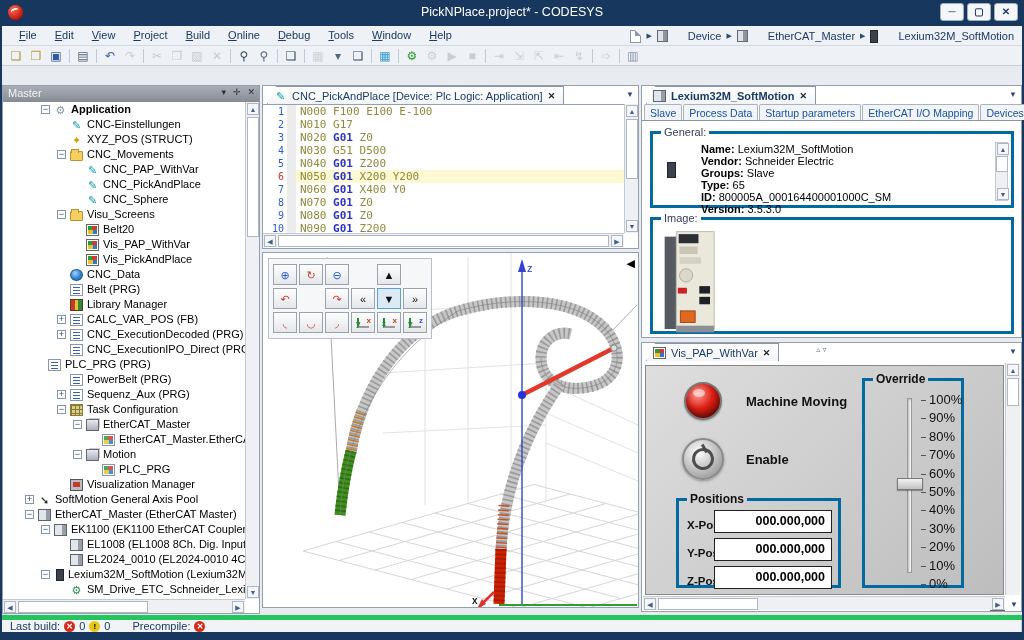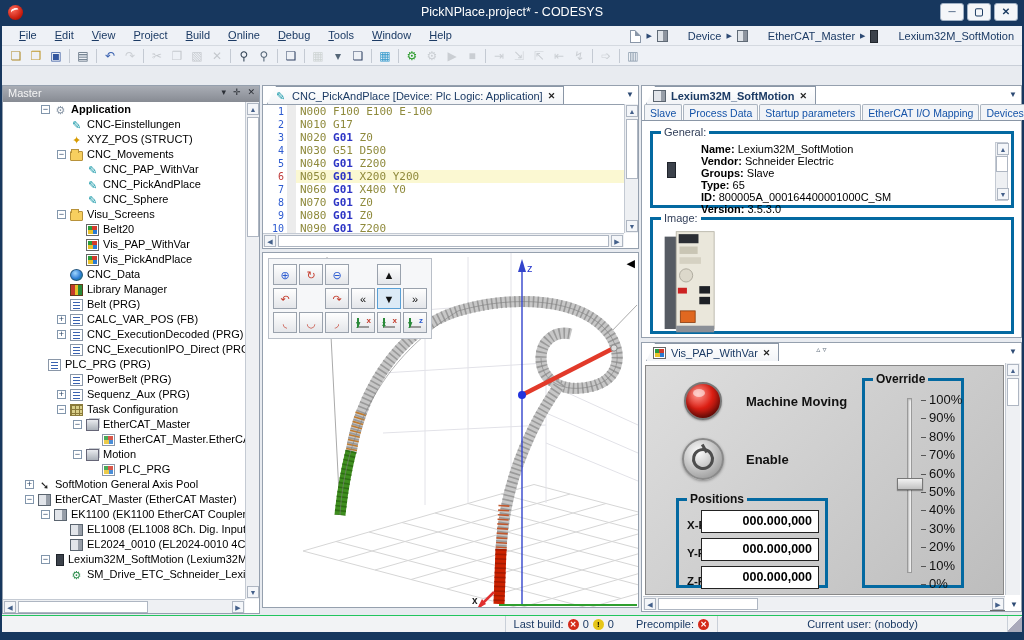--- a/index.html
+++ b/index.html
@@ -150,21 +150,21 @@
     box-shadow:inset 0 -3px 6px rgba(0,0,0,.4), 0 1px 2px rgba(0,0,0,.3); }
   .lamp::after { content:""; position:absolute; left:7px; top:5px; width:12px; height:8px; border-radius:50%;
     background:rgba(255,255,255,.55); }
   .vis-label { position:absolute; font-size:13px; font-weight:bold; color:#111; }
   .enable-btn { position:absolute; left:36px; top:72px; width:42px; height:42px; border-radius:50%;
     background:radial-gradient(circle at 38% 32%, #fdfdfd, #9e9e9e 80%); border:2px solid #8a8a8a;
     box-shadow:0 1px 3px rgba(0,0,0,.35); }
   .enable-btn .ring { position:absolute; left:8px; top:8px; width:22px; height:22px; border-radius:50%;
     border:3px solid #4d4d4d; transform:rotate(-30deg); }
   .enable-btn .bar { position:absolute; left:19px; top:4px; width:3px; height:9px; background:#4d4d4d; transform:rotate(-30deg); }
-  #pos-box { position:absolute; left:30px; top:126px; width:152px; height:96px; background:transparent; }
+  #pos-box { position:absolute; left:30px; top:126px; width:165px; height:96px; background:transparent; }
   #pos-box legend, #ovr-box legend { font-size:12px; font-weight:bold; color:#111; }
   .posrow { position:absolute; left:8px; right:6px; height:24px; }
   .posrow b { position:absolute; left:0; bottom:3px; font-size:11.5px; color:#111; }
   .posval { position:absolute; right:0; top:0; width:118px; height:23px; background:#fff; border:1px solid #222;
     font-size:12.5px; font-weight:bold; text-align:right; line-height:21px; padding-right:6px; color:#000; }
   #ovr-box { position:absolute; left:216px; top:6px; width:102px; height:216px; }
   .slider-track { position:absolute; left:42px; top:12px; width:5px; bottom:12px; background:#f4f4f4;
     border:1px solid #9a9a9a; box-shadow:inset 1px 1px 2px rgba(0,0,0,.25); }
   .slider-handle { position:absolute; left:32px; top:92px; width:26px; height:12px;
     background:linear-gradient(#f2f2f2,#c2c2c2); border:1px solid #777; box-shadow:0 1px 1px rgba(0,0,0,.3); }
@@ -173,21 +173,21 @@
   .tick .dash { display:inline-block; width:5px; height:1px; background:#555; vertical-align:middle; margin-right:3px; }
   .corner-ico { position:absolute; right:0px; bottom:16px; width:15px; height:14px; background:#fff; border:1px solid #666; }
   .corner-ico::before { content:""; position:absolute; inset:1px;
     background:conic-gradient(#d23a2a 0 25%, #2a7ad2 0 50%, #e8c22a 0 75%, #2a9a3a 0); }
   .corner-dd { position:absolute; right:2px; bottom:18px; font-size:8px; color:#2d4a74; }
   #vispanel .vscroll { top:20px; bottom:16px; right:1px; width:15px; }
   #vispanel .hscroll { left:1px; right:16px; bottom:1px; }
 
   
   .statusbar { position:absolute; left:2px; top:615px; width:1020px; height:17px; background:#f2f3f5;
-    border-top:1px solid #22c55e; display:flex; font-size:11px; color:#1b3a64; }
+    border-top:5px solid #22c55e; display:flex; font-size:11px; color:#1b3a64;flex-direction:column; }
   .sseg { border-right:1px solid #c9cfd8; height:100%; display:flex; align-items:center; padding:0 8px; gap:4px; }
   .sseg.fill { flex:1; }
   .st-ico { width:11px; height:11px; border-radius:50%; font-size:8px; font-weight:bold; color:#fff;
     text-align:center; line-height:11px; display:inline-block; }
   .st-err { background:#d42a1a; }
   .st-warn { background:#e8c center; background:#e6c619; color:#000; }
   .grip { width:14px; background:linear-gradient(135deg, transparent 50%, #aab 50%); }
   .bottomstrip { position:absolute; left:0; top:632px; width:1024px; height:8px; background:#17375e; }
 </style>
 </head>
@@ -347,27 +347,27 @@
             <span class="ti i-visu"></span>
             <span class="tlabel">Vis_PickAndPlace</span>
           </div>
           <div class="trow" style="padding-left: 54px;">
             <span class="noexp"></span>
             <span class="ti i-globe"></span>
             <span class="tlabel">CNC_Data</span>
           </div>
           <div class="trow" style="padding-left: 54px;">
             <span class="noexp"></span>
+            <span class="ti i-prg"></span>
+            <span class="tlabel">Belt (PRG)</span>
+          </div>
+          <div class="trow" style="padding-left: 54px;">
+            <span class="noexp"></span>
             <span class="ti i-lib"></span>
             <span class="tlabel">Library Manager</span>
-          </div>
-          <div class="trow" style="padding-left: 54px;">
-            <span class="noexp"></span>
-            <span class="ti i-prg"></span>
-            <span class="tlabel">Belt (PRG)</span>
           </div>
           <div class="trow" style="padding-left: 54px;">
             <span class="exp">+</span>
             <span class="ti i-prg"></span>
             <span class="tlabel">CALC_VAR_POS (FB)</span>
           </div>
           <div class="trow" style="padding-left: 54px;">
             <span class="exp">+</span>
             <span class="ti i-prg"></span>
             <span class="tlabel">CNC_ExecutionDecoded (PRG)</span>
@@ -409,20 +409,25 @@
           </div>
           <div class="trow" style="padding-left: 70px;">
             <span class="exp">−</span>
             <span class="ti i-stack"></span>
             <span class="tlabel">Motion</span>
           </div>
           <div class="trow" style="padding-left: 86px;">
             <span class="noexp"></span>
             <span class="ti i-taskcall"></span>
             <span class="tlabel">PLC_PRG</span>
+          </div>
+          <div class="trow" style="padding-left: 54px;">
+            <span class="noexp"></span>
+            <span class="ti i-vmgr"></span>
+            <span class="tlabel">Visualization Manager</span>
           </div>
           <div class="trow" style="padding-left: 22px;">
             <span class="exp">+</span>
             <span class="ti glyph" style="color: rgb(34, 34, 34);">➘</span>
             <span class="tlabel">SoftMotion General Axis Pool</span>
           </div>
           <div class="trow" style="padding-left: 22px;">
             <span class="exp">−</span>
             <span class="ti i-device"></span>
             <span class="tlabel">EtherCAT_Master (EtherCAT Master)</span>

